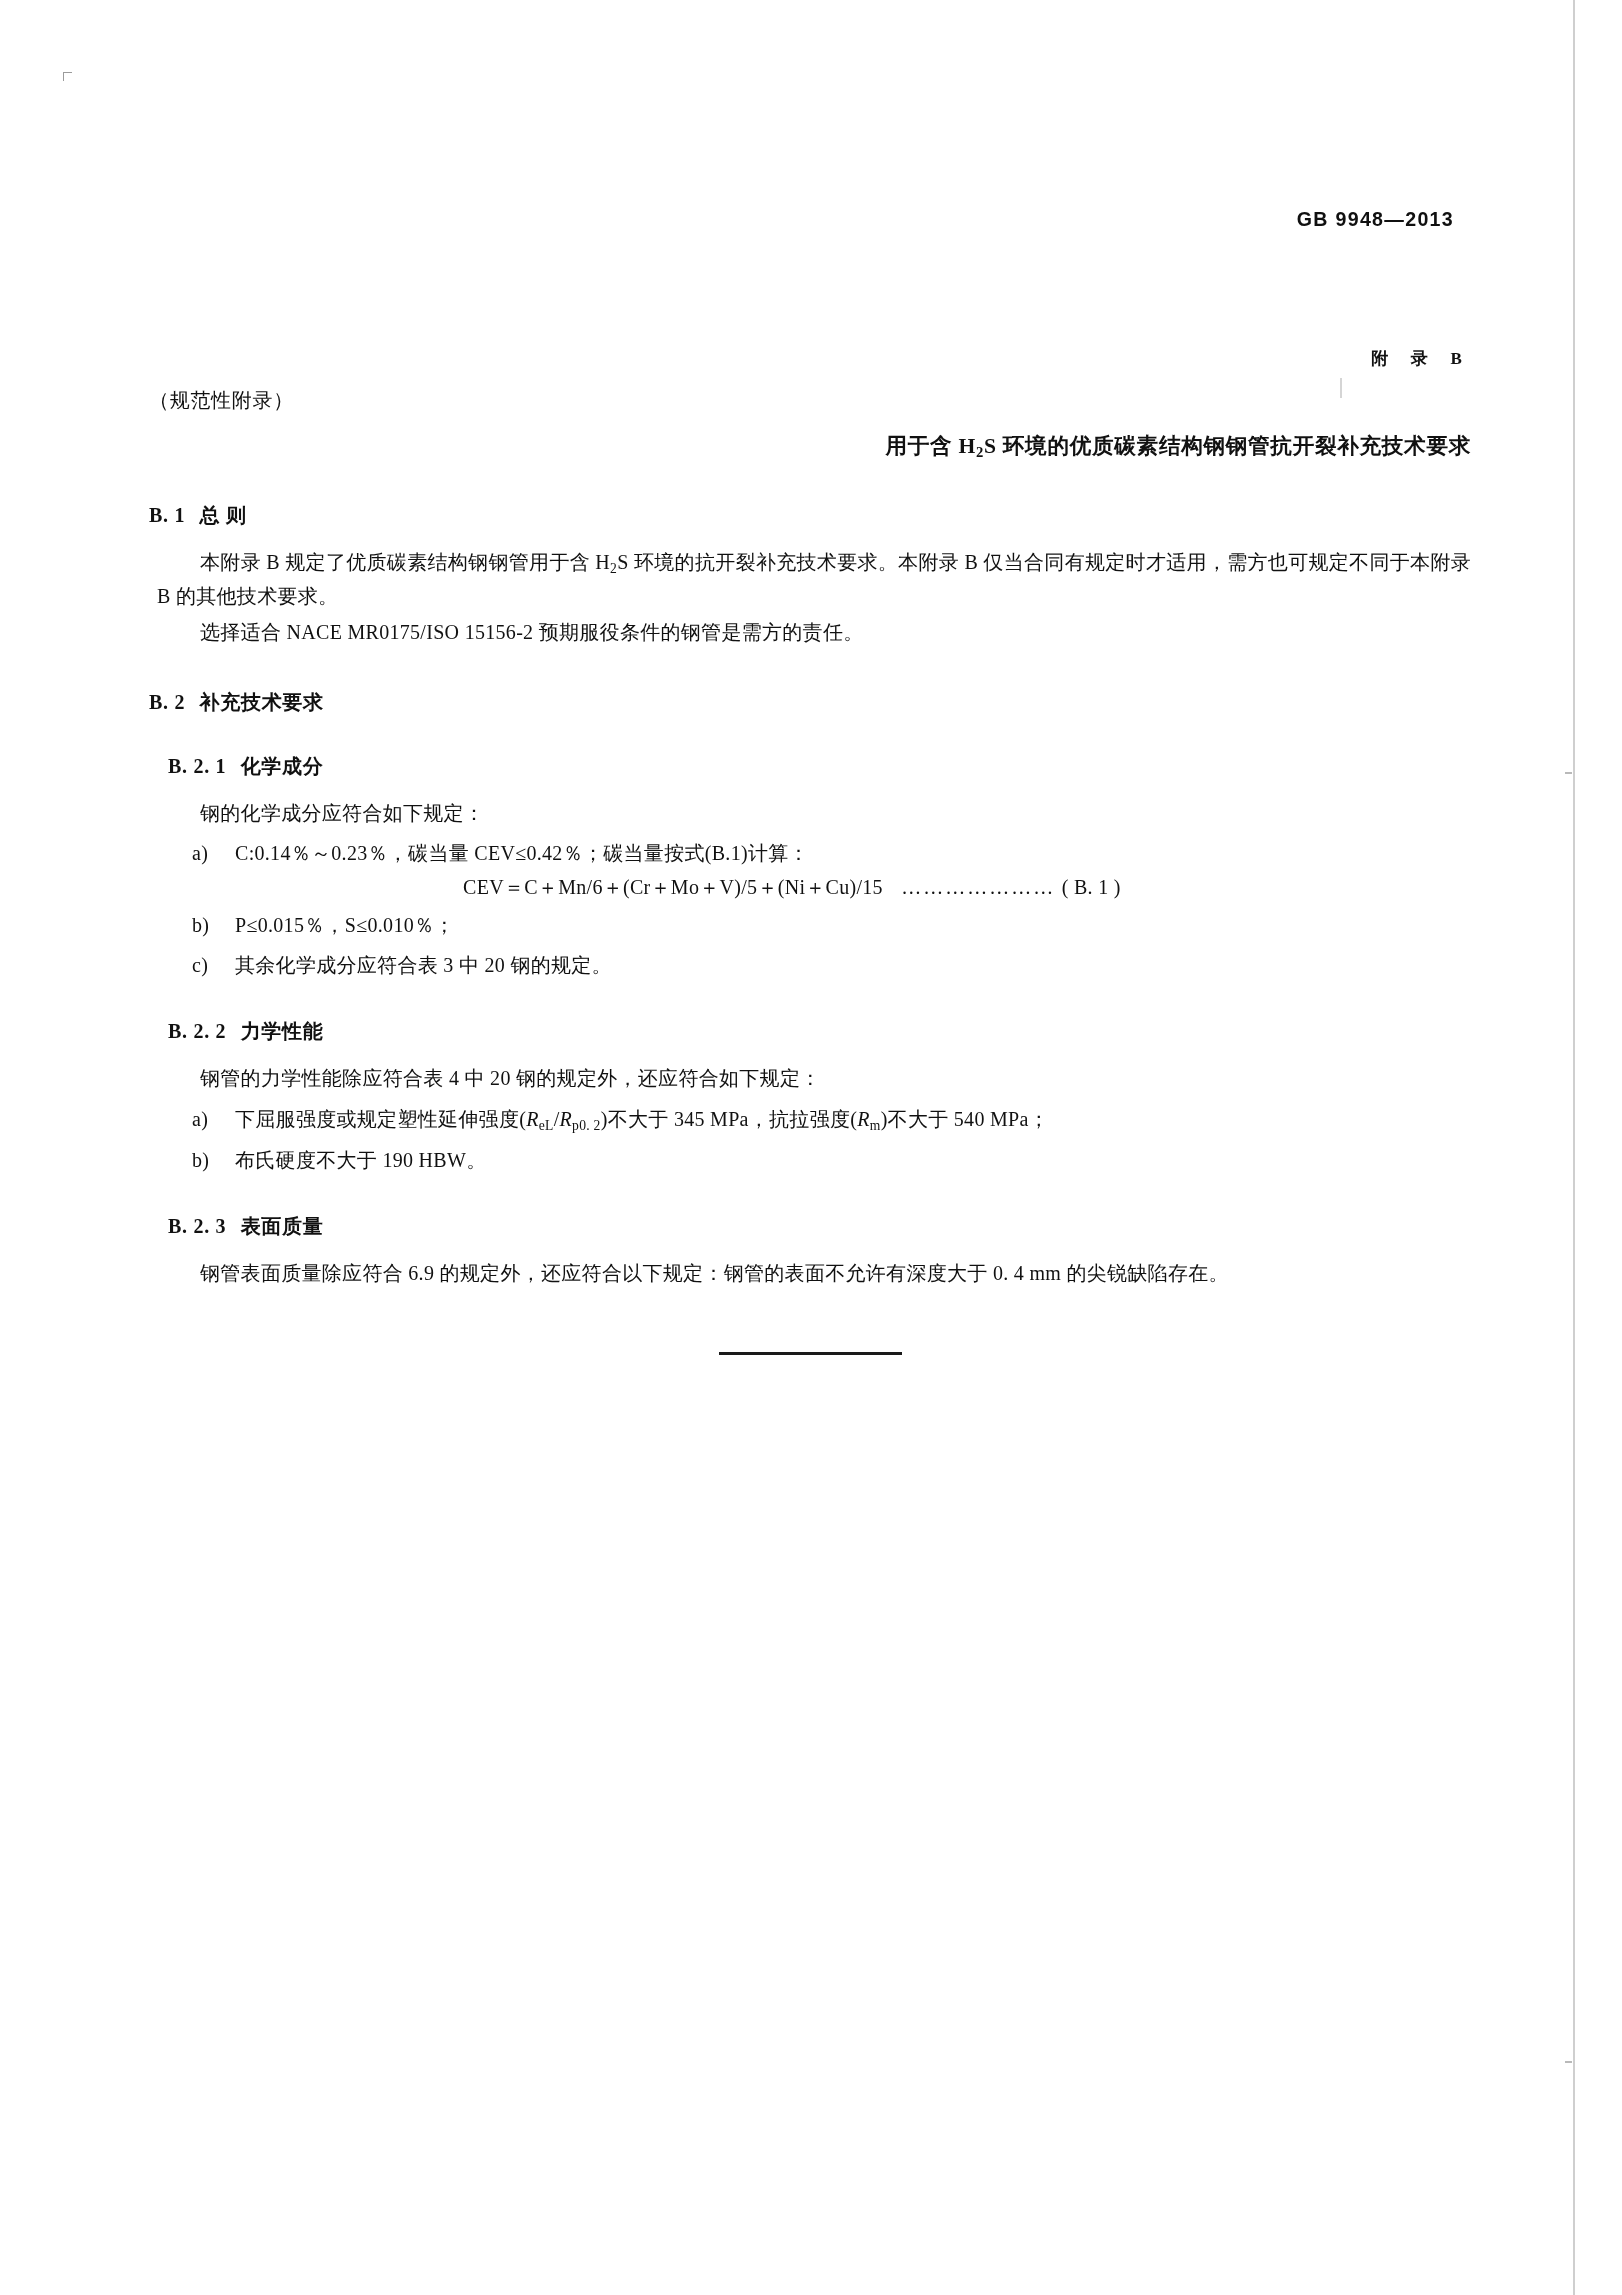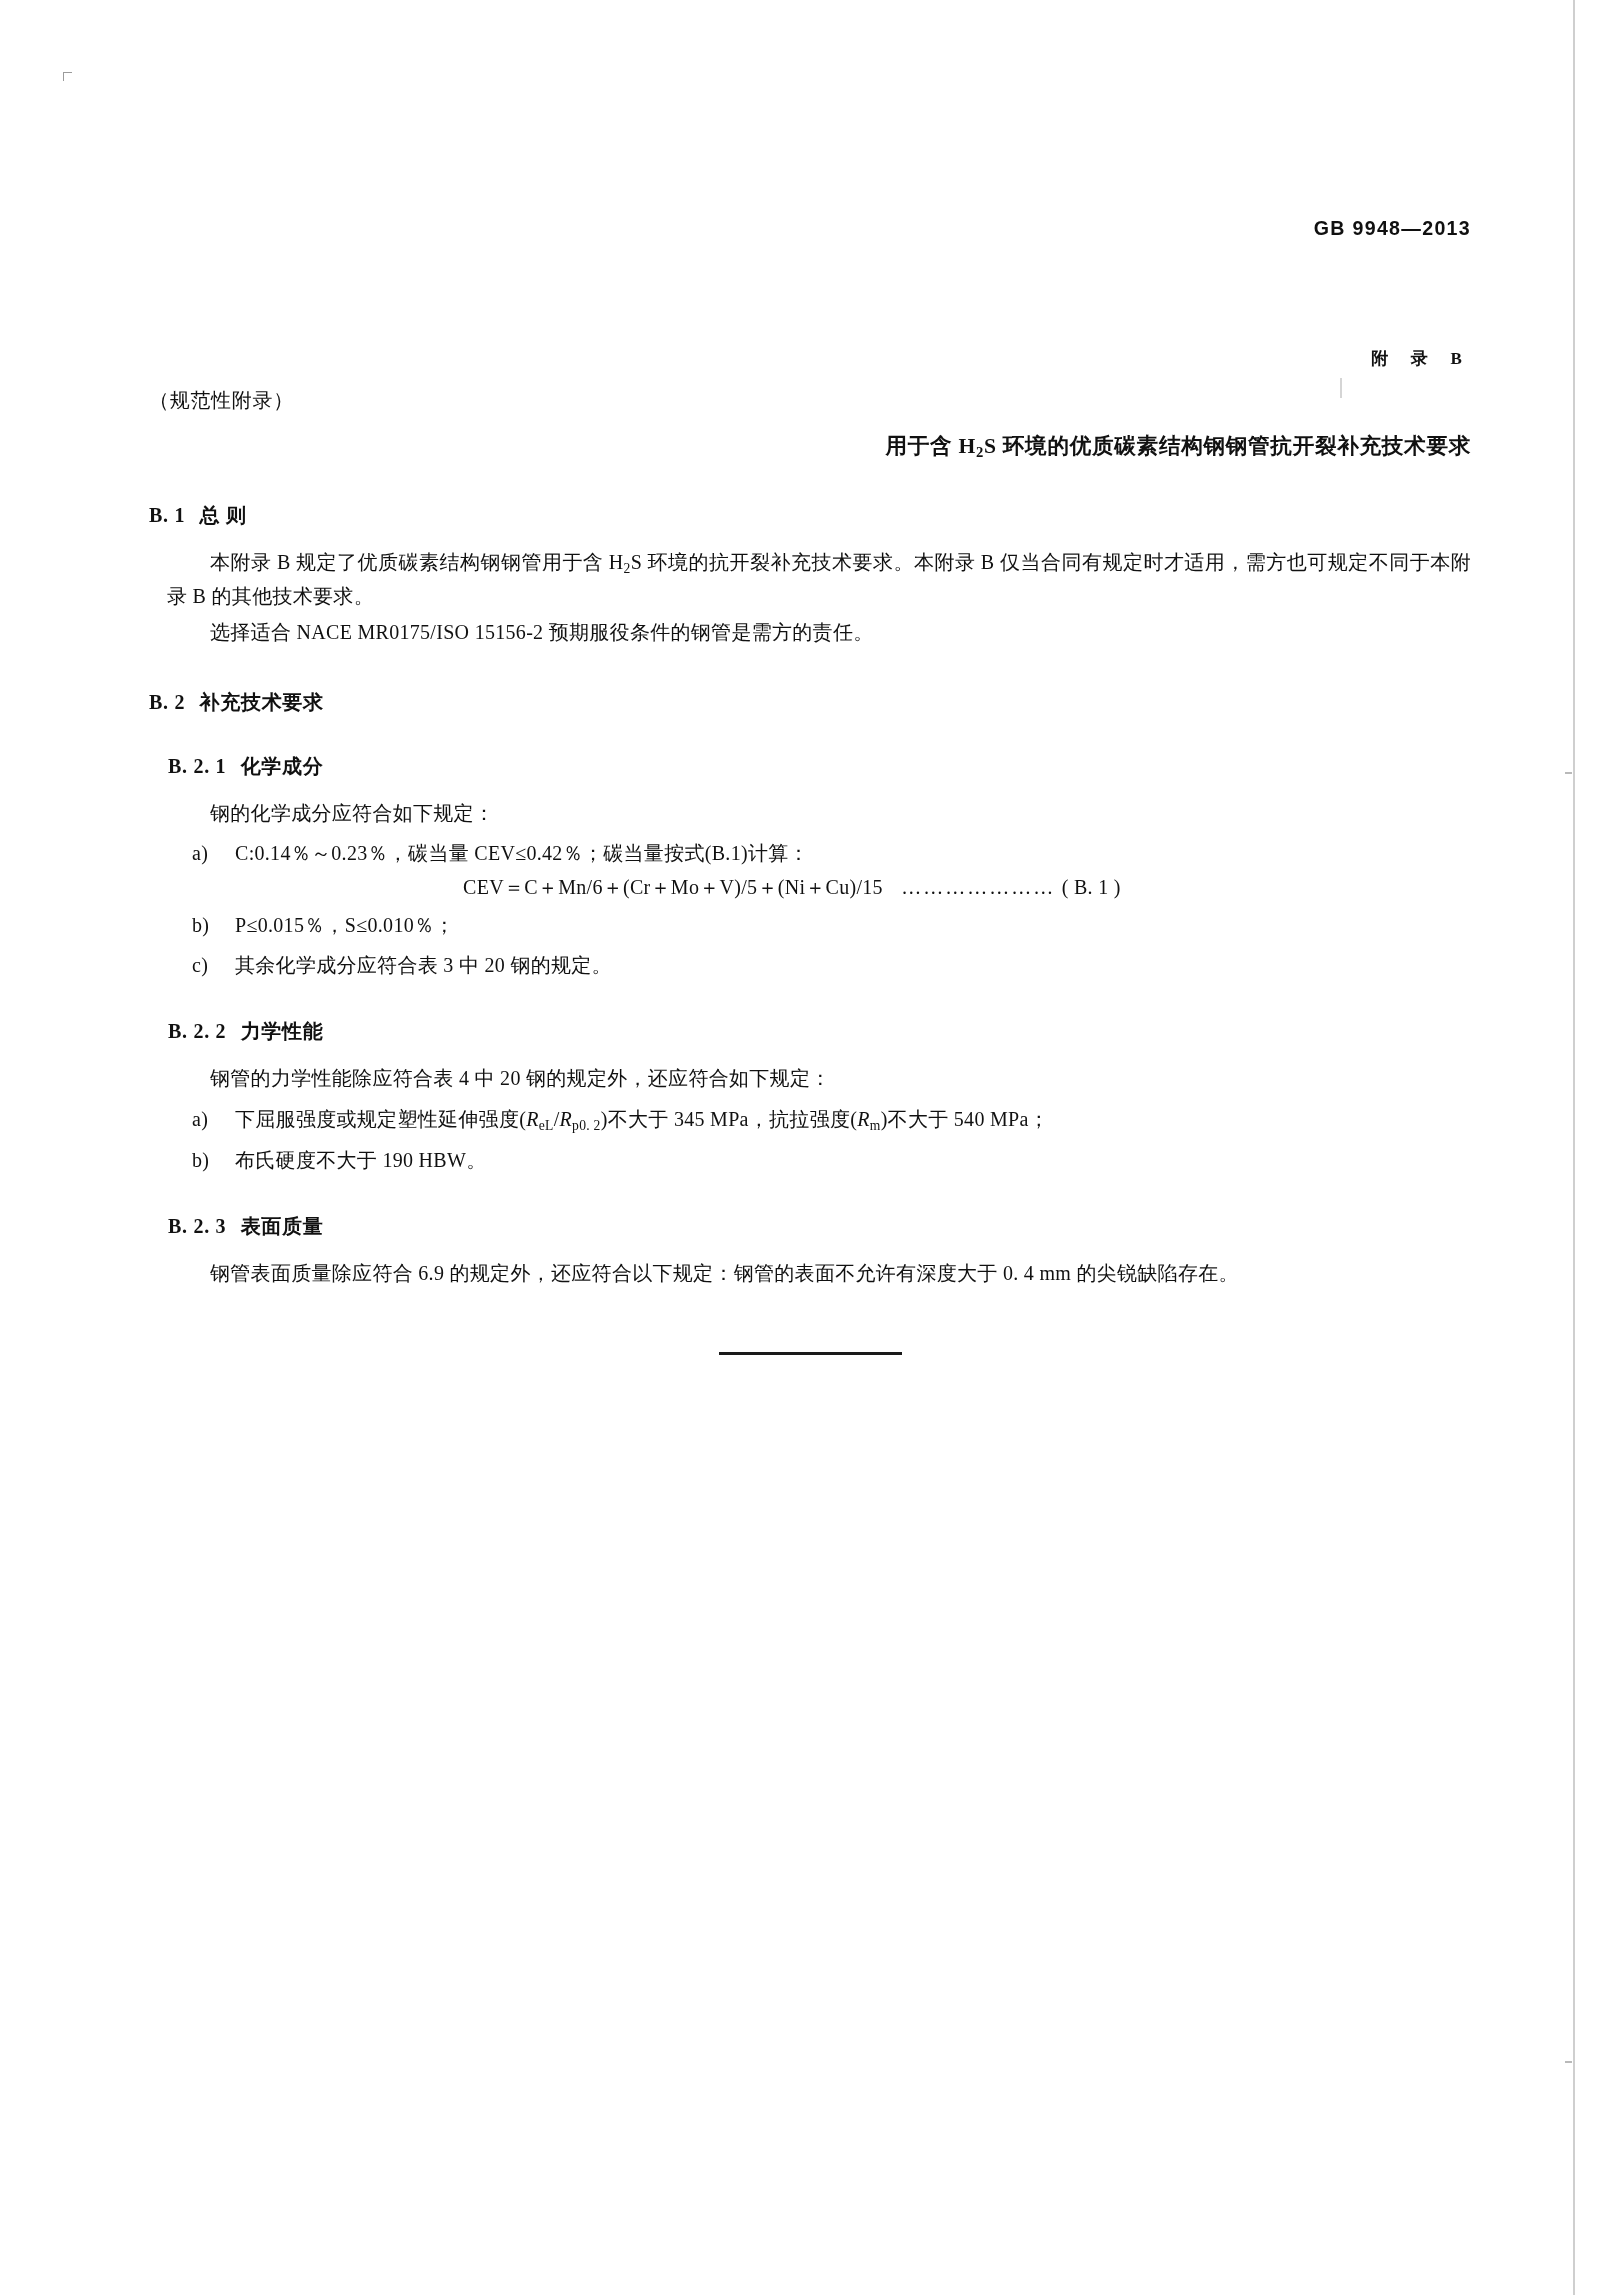--- a/index.html
+++ b/index.html
@@ -30,27 +30,26 @@
   }
   .corner-tick.v {
     width: 1.3px;
     height: 9.2px;
   }
 
   
   .std-header {
     position: absolute;
     top: 208px;
-    right: 152px;
+    right: 169px;
     font-family: "Liberation Sans", "DejaVu Sans", sans-serif;
     font-size: 19.6px;
     letter-spacing: 1.3px;
     font-weight: 700;
     color: #101010;
-    margin-top: 9px;
   }
 
   
   .content {
     position: absolute;
     left: 149px;
     top: 327px;
     width: 1322px;
   }
 
@@ -84,21 +83,21 @@
     margin-right: 14.4px;
   }
   .clause-head.lvl2 {
     margin-top: 37px;
     margin-left: 19px;
   }
 
   p.body {
     font-size: 20px;
     line-height: 1.62;
-    margin: 17px 0 0 18px;
+    margin: 17px 0 0 8px;
     text-indent: 43px;
     text-align: justify;
     letter-spacing: 0.3px;
   }
   p.body.tight {
     margin-top: 3.9px;
   }
 
   .list-item {
     font-size: 20px;

